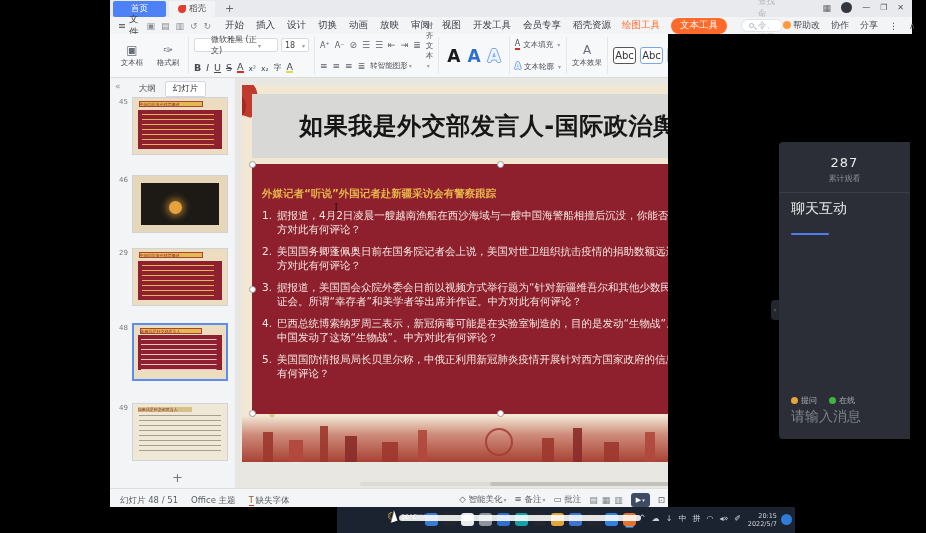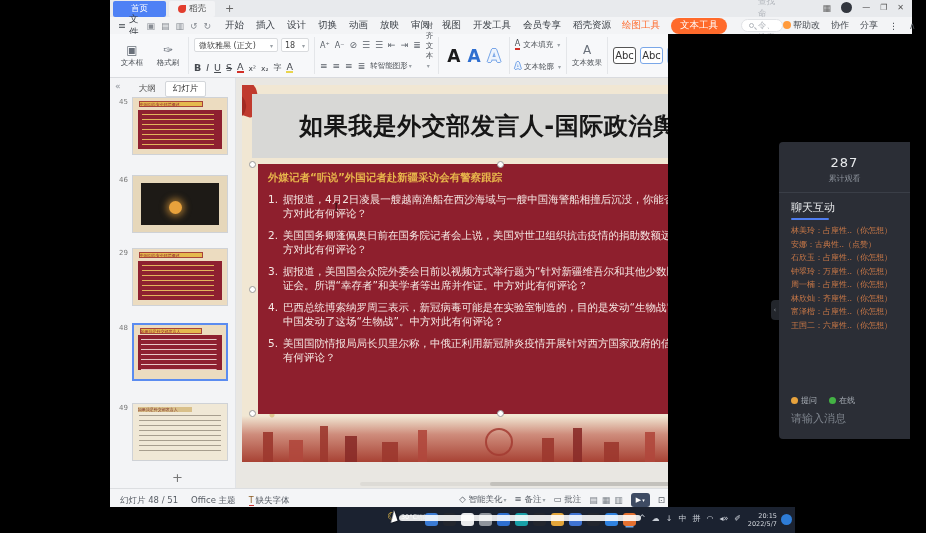--- a/index.html
+++ b/index.html
@@ -33,21 +33,21 @@
 .menu-right{margin-left:auto;display:flex;gap:11px;align-items:center;color:#4a4f55;font-size:9px;margin-right:10px;white-space:nowrap}
 .help-dot{width:8px;height:8px;border-radius:50%;background:#ff9a3c;display:inline-block;margin-right:2px;vertical-align:-1px}
 
 .ribbon{position:absolute;top:34px;left:0;width:668px;height:44px;background:#f7f8fa;border-bottom:1px solid #d9dbdf;display:flex;padding:3px 2px}
 .rgroup{display:flex;flex-direction:column;justify-content:space-between;padding:1px 5px;position:relative}
 .rgroup+.rgroup{border-left:1px solid #e4e6e9}
 .rgroup.hrow{flex-direction:row;align-items:center;gap:6px}
 .bigbtn{display:flex;flex-direction:column;align-items:center;justify-content:center;font-size:7.5px;color:#4a4f55;width:30px;gap:2px}
 .bigbtn .ic{font-size:12px;color:#69707a;line-height:12px}
 .fontrow{display:flex;gap:3px}
-.fontsel{background:#fff;border:1px solid #d9dbde;font-size:8px;color:#444;padding:1px 4px;width:84px;height:14px;display:flex;justify-content:space-between;align-items:center;border-radius:2px}
+.fontsel{background:#fff;border:1px solid #d9dbde;font-size:8px;color:#444;padding:1px 16px;width:84px;height:14px;display:flex;justify-content:space-between;align-items:center;border-radius:2px}
 .sizesel{background:#fff;border:1px solid #d9dbde;font-size:8px;color:#444;padding:1px 3px;width:28px;height:14px;display:flex;justify-content:space-between;align-items:center;border-radius:2px}
 .fmtrow{display:flex;gap:5px;font-size:9.5px;color:#45494f;align-items:flex-end;height:14px}
 .b{font-weight:700}.i{font-style:italic}.u{text-decoration:underline}.s{text-decoration:line-through}
 .ac{border-bottom:2px solid #d22f27;line-height:9px}
 .hl{border-bottom:2px solid #e8d44d;line-height:9px}
 .caret{color:#9aa0a6;font-size:6px;margin-left:1px}
 .iconrow{display:flex;gap:5px;align-items:center;font-size:9px;color:#5a6068;height:14px}
 .lbl8{font-size:7.5px;color:#4a4f55}
 .wordart{display:flex;gap:7px;align-items:center;font-size:17px;font-weight:700;padding:0 3px}
 .wa1{color:#1b1b1b}.wa2{color:#2f6fd0}
@@ -88,21 +88,21 @@
    radial-gradient(circle 2px at 340px 25px,rgba(201,162,63,.45) 0 1px,transparent 2px),
    radial-gradient(circle 4px at 495px 340px,rgba(201,162,63,.5) 0 3px,transparent 4px),
    radial-gradient(circle 3px at 30px 330px,rgba(201,162,63,.45) 0 2px,transparent 3px)}
 .deco-tl{position:absolute;left:-14px;top:-6px;width:42px;height:46px}
 .deco-tl::before{content:"";position:absolute;left:4px;top:2px;width:26px;height:34px;background:#c03a2e;border-radius:0 60% 10% 60%;transform:rotate(18deg)}
 .deco-tl::after{content:"";position:absolute;left:-4px;top:16px;width:22px;height:26px;background:#a32a22;border-radius:0 60% 10% 60%;transform:rotate(48deg)}
 .deco-tr{position:absolute;right:0;top:0;width:78px;height:50px;background:radial-gradient(ellipse at 90% 0,#571822 58%,transparent 60%)}
 .deco-tr i{position:absolute;border-radius:50%;background:#d8a43c;display:block}
 .title-box{position:absolute;left:10px;top:9px;width:497px;height:64px;background:#d8d8d6;display:flex;align-items:center;justify-content:center}
 .title-text{font-size:24px;font-weight:700;color:#161616;letter-spacing:.5px;white-space:nowrap}
-.red-box{position:absolute;left:16px;top:79px;width:497px;height:250px;background:#8e1f2d;padding:7px 10px 6px}
+.red-box{position:absolute;left:10px;top:79px;width:497px;height:250px;background:#8e1f2d;padding:23px 10px 6px}
 .red-head{font-size:10.5px;font-weight:700;color:#e7b54b;margin-bottom:7px}
 .q-item{display:flex;font-size:10.5px;color:#f4e6e2;line-height:1.38;margin-bottom:7px}
 .q-num{width:15px;flex:none}
 .handle{position:absolute;width:7px;height:7px;border-radius:50%;background:#fff;border:1px solid #9a9a9a}
 .ibeam{position:absolute;left:92px;top:116px;font-family:"DejaVu Serif",serif;font-size:11px;color:#2a1212}
 .skyline{position:absolute;left:0;bottom:0;width:100%;height:46px}
 .sky-base{position:absolute;inset:0;background:linear-gradient(180deg,rgba(190,80,60,0) 0,rgba(178,66,52,.55) 40%,#a84234 100%)}
 .bld{position:absolute;bottom:0;background:#9c372e;opacity:.9}
 .wheel{position:absolute;left:47%;bottom:6px;width:28px;height:28px;border:2px solid #a33b31;border-radius:50%;opacity:.85}
 .hscroll{position:absolute;left:124px;bottom:2px;width:400px;height:4px;background:#dddbd6;border-radius:2px}
@@ -117,26 +117,26 @@
 .viewics{display:flex;gap:4px;font-size:9px;color:#7a8088}
 .playbtn{width:19px;height:14px;background:#3e4b63;border-radius:3px;color:#fff;font-size:7px;display:flex;align-items:center;justify-content:center;gap:1px}
 .zslider{width:42px;height:2px;background:#c6c8cb;border-radius:1px;position:relative}
 .zknob{position:absolute;left:24px;top:-3px;width:8px;height:8px;border-radius:50%;background:#fff;border:1px solid #b4b7bb}
 
 .overlay{position:absolute;left:668px;top:34px;width:258px;height:473px;background:#000}
 .panel{position:absolute;left:779px;top:142px;width:131px;height:297px;background:#2b2e36;border-radius:4px 0 0 4px}
 .p-count{margin-top:13px;text-align:center;font-size:13px;color:#e8eaec;letter-spacing:1px}
 .p-count-label{text-align:center;font-size:8px;color:#8d939c;margin-top:3px}
 .p-div{height:1px;background:#3a3e47;margin:8px 0 0}
-.p-tab{margin:7px 0 0 12px;font-size:11px;color:#e8eaec;display:inline-block}
+.p-tab{margin:7px 0 12px 12px;font-size:14px;color:#e8eaec;display:inline-block}
 .p-underline{width:38px;height:2px;background:#4f7df0;margin:3px 0 6px 12px;border-radius:1px}
 .msg{margin:0 8px 4px 12px;font-size:8px;line-height:9.5px;color:#c97847;word-break:break-all}
 .p-legend{position:absolute;left:12px;bottom:33px;display:flex;gap:12px;font-size:8px;color:#aab0b8;align-items:center}
 .ldot{width:7px;height:7px;border-radius:50%;display:inline-block;margin-right:3px;vertical-align:-1px}
-.p-input{position:absolute;left:12px;bottom:13px;font-size:11px;color:#7d838c}
+.p-input{position:absolute;left:12px;bottom:13px;font-size:14px;color:#7d838c}
 .p-nub{position:absolute;left:-8px;top:158px;width:8px;height:20px;background:#23262c;border-radius:4px 0 0 4px;color:#8a9098;font-size:7px;display:flex;align-items:center;justify-content:center}
 
 .taskbar{position:absolute;left:337px;top:507px;width:458px;height:26px;background:#1b2230}
 .weather{position:absolute;left:50px;top:4px;display:flex;gap:4px;align-items:center}
 .moon{color:#f5c84c;font-size:11px;line-height:11px}
 .wcol{display:flex;line-height:8px}
 .wtemp{font-size:6.5px;color:#e8eaee}
 .wcond{font-size:6px;color:#99a0ab}
 .appics{position:absolute;left:88px;top:6px;display:flex;gap:5px}
 .app-ic{width:13px;height:13px;border-radius:3px}
@@ -482,30 +482,20 @@
   </div>
 
   <div class="overlay"></div>
 
   <div class="panel">
     <div class="p-count">287</div>
     <div class="p-count-label">累计观看</div>
     <div class="p-div"></div>
     <span class="p-tab">聊天互动</span>
     <div class="p-underline"></div>
-    <div id="chat">
-        <div class="msg">林美玲：占座性..（你怎想）</div>
-        <div class="msg">安娜：古典性..（点赞）</div>
-        <div class="msg">石欣玉：占座性..（你怎想）</div>
-        <div class="msg">钟翠玲：万座性..（你怎想）</div>
-        <div class="msg">周一楠：占座性..（你怎想）</div>
-        <div class="msg">林欣灿：齐座性..（你怎想）</div>
-        <div class="msg">富泽楷：占座性..（你怎想）</div>
-        <div class="msg">王国二：六座性..（你怎想）</div>
-      </div>
     <div class="p-legend" id="legend">
         <span><span class="ldot" style="background: rgb(232, 163, 61);"></span><span>提问</span></span>
         <span><span class="ldot" style="background: rgb(67, 178, 68);"></span><span>在线</span></span>
       </div>
     <div class="p-input">请输入消息</div>
     <div class="p-nub">‹</div>
   </div>
 
   <div class="taskbar">
     <span class="weather">

